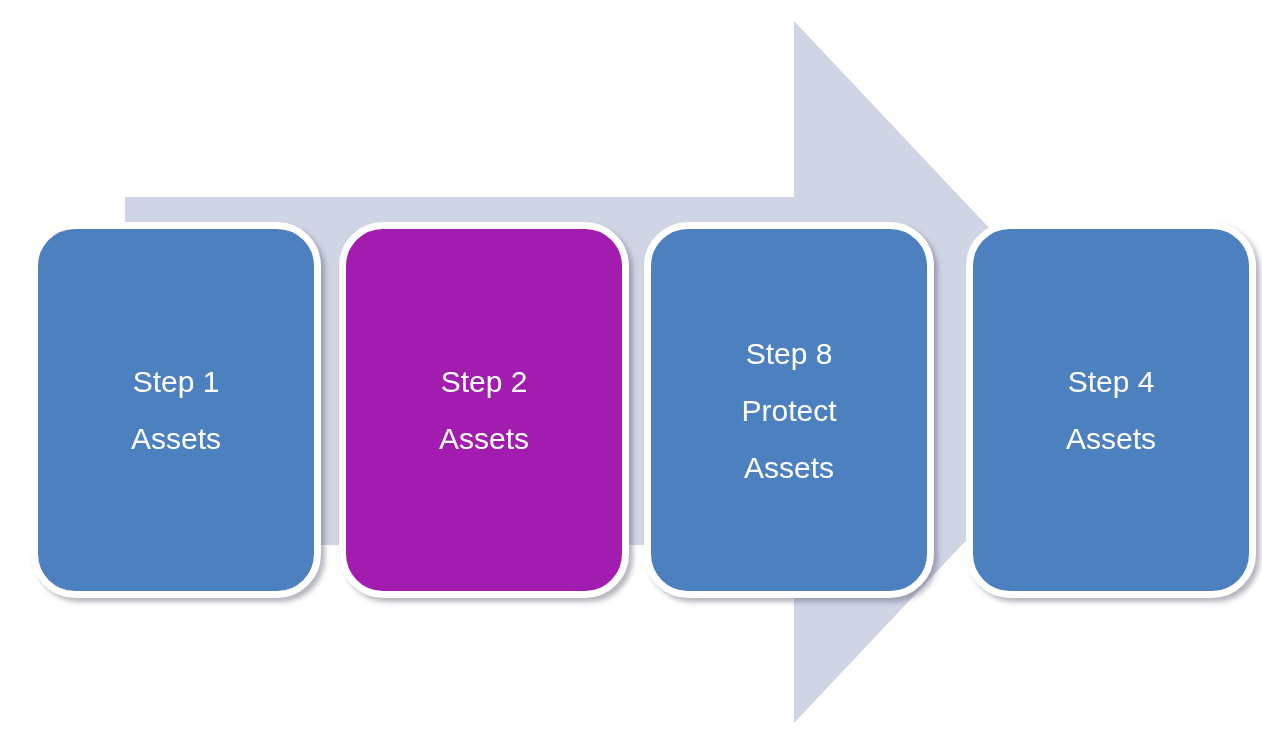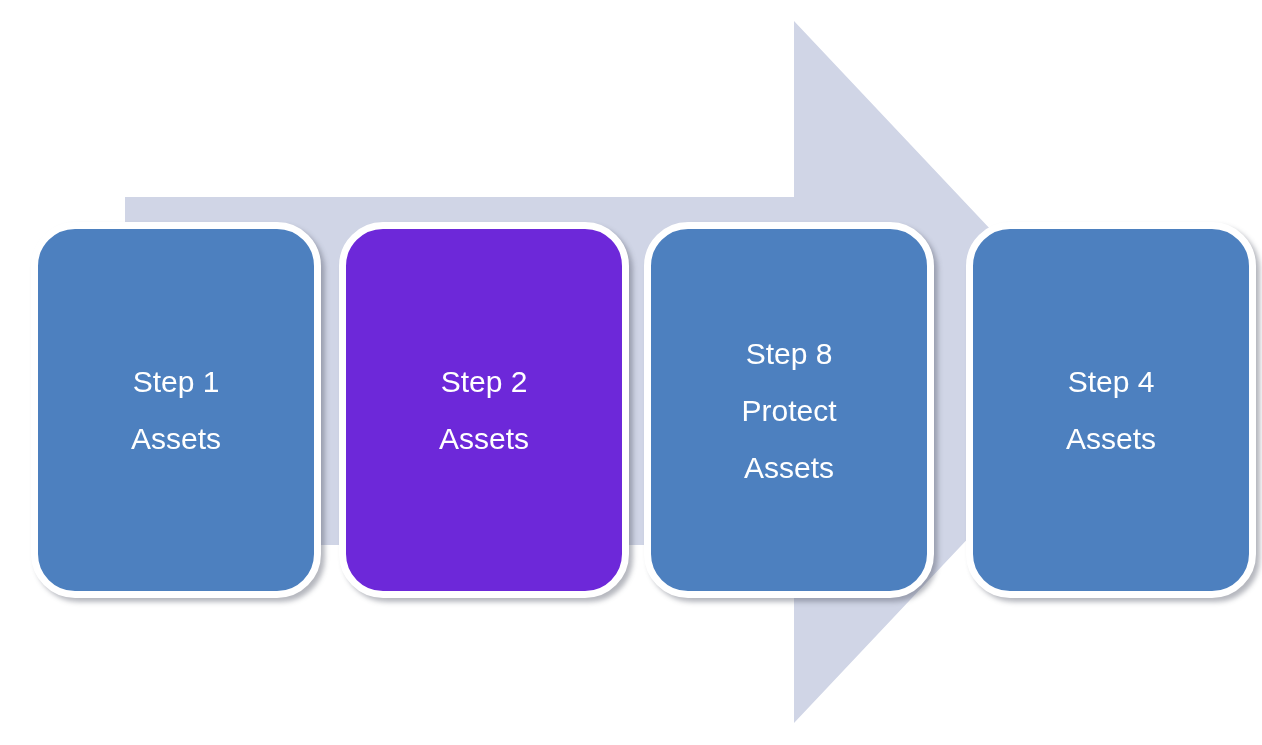--- a/index.html
+++ b/index.html
@@ -57,21 +57,21 @@
 
   <svg class="arrow-svg" viewBox="0 0 1262 745" xmlns="http://www.w3.org/2000/svg" aria-hidden="true">
     <polygon points="125,197 794,197 794,21 1125,372 794,723 794,545 125,545" fill="#d0d5e6"></polygon>
   </svg>
 
   <div class="step-box box-1" style="background-color: rgb(77, 128, 191); border-color: rgb(255, 255, 255); color: rgb(255, 255, 255);">
     <div class="line">Step 1</div>
     <div class="line">Assets</div>
   </div>
 
-  <div class="step-box box-2" style="background-color: #6d28d9; border-color: rgb(255, 255, 255); color: rgb(255, 255, 255);">
+  <div class="step-box box-2" style="background-color: #a21caf; border-color: rgb(255, 255, 255); color: rgb(255, 255, 255);">
     <div class="line">Step 2</div>
     <div class="line">Assets</div>
   </div>
 
   <div class="step-box box-3" style="background-color: rgb(77, 128, 191); border-color: rgb(255, 255, 255); color: rgb(255, 255, 255);">
     <div class="line">Step 8</div>
     <div class="line">Protect</div>
     <div class="line">Assets</div>
   </div>
 

